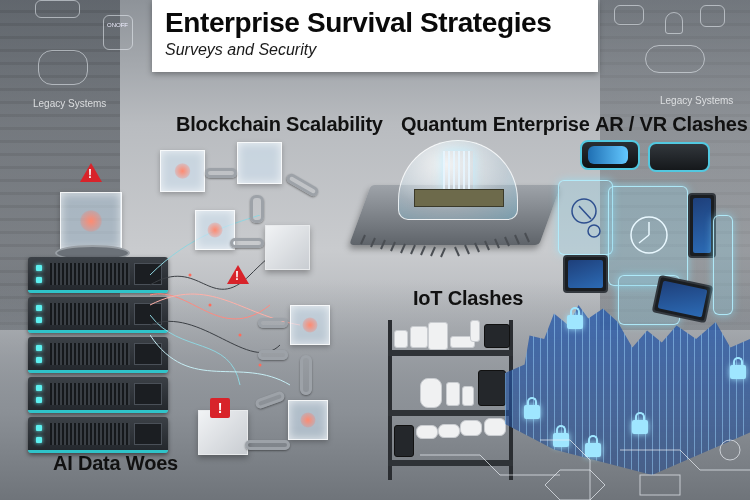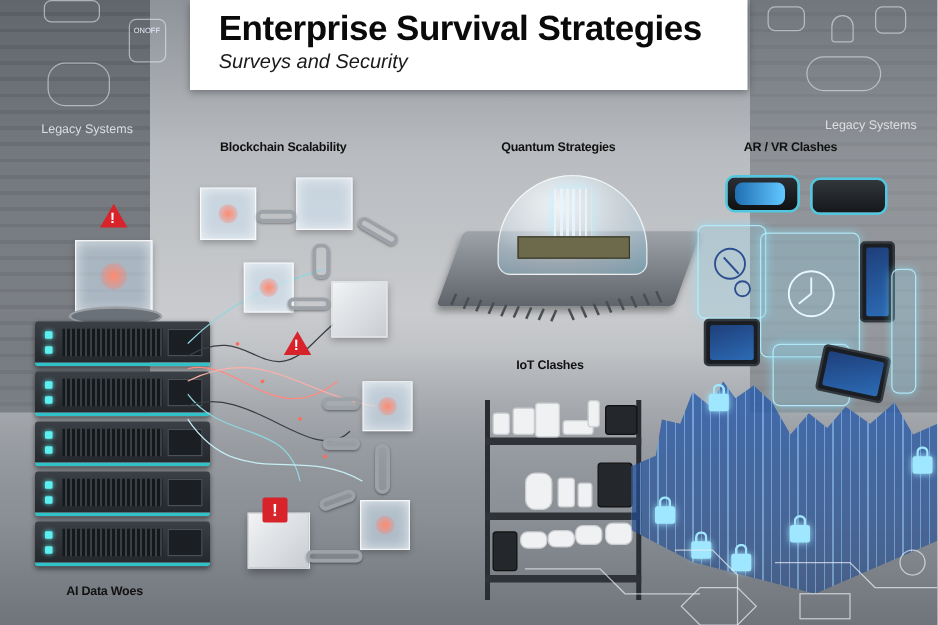--- a/index.html
+++ b/index.html
@@ -19,32 +19,32 @@
   .rack-bg.left { left: 0; }
   .rack-bg.right { right: 0; width: 150px; opacity: 0.35; }
   .floor {
     position: absolute; left: 0; right: 0; bottom: 0; height: 220px;
     background: linear-gradient(180deg, rgba(160,164,170,0) 0%, #8b9096 60%, #6f747a 100%);
   }
   
   .title-card {
     position: absolute; left: 152px; top: 0; width: 446px; height: 72px;
     background: #ffffff; box-shadow: 0 2px 6px rgba(0,0,0,0.35);
-    padding: 6px 0 0 23px;
+    padding: 6px 0 0 13px;
   }
   .title-card h1 {
     font-family: "Liberation Sans", sans-serif;
     font-weight: 700; font-size: 28px; color: #0a0a0a; letter-spacing: -0.4px; line-height: 34px;
   }
   .title-card .subtitle {
     font-style: italic; font-size: 16px; color: #1a1a1a; line-height: 20px;
   }
   
   .label {
-    position: absolute; font-weight: 700; font-size: 10px; color: #111; letter-spacing: -0.2px;
+    position: absolute; font-weight: 700; font-size: 20px; color: #111; letter-spacing: -0.2px;
     white-space: nowrap;
   }
   .ghost-label {
     position: absolute; font-size: 10px; color: #e6e8ea; white-space: nowrap; opacity: 0.9;
   }
   .ghost-diagram {
     position: absolute; border: 1px solid rgba(235,240,245,0.55); border-radius: 6px;
   }
   
   .server-stack { position: absolute; left: 28px; top: 245px; width: 140px; height: 210px; }
@@ -171,24 +171,24 @@
   <div class="ghost-diagram" style="left:645px;top:45px;width:60px;height:28px;border-radius:14px;"></div>
   <div class="ghost-diagram" style="left:700px;top:5px;width:25px;height:22px;"></div>
   <div class="ghost-label" style="left:660px;top:95px;">Legacy Systems</div>
 
   <div class="title-card">
     <h1>Enterprise Survival Strategies</h1>
     <div class="subtitle">Surveys and Security</div>
   </div>
 
   <div class="label" style="left:176px;top:113px;">Blockchain Scalability</div>
-  <div class="label" style="left:401px;top:113px;">Quantum Strategies</div>
+  <div class="label" style="left:401px;top:113px;">Quantum Enterprise</div>
   <div class="label" style="left:595px;top:113px;">AR / VR Clashes</div>
   <div class="label" style="left:413px;top:287px;">IoT Clashes</div>
-  <div class="label" style="left:53px;top:468px;">AI Data Woes</div>
+  <div class="label" style="left:53px;top:452px;">AI Data Woes</div>
 
   <div class="glass-cube" style="left:60px;top:192px;width:62px;height:58px;">
       <div class="core"></div>
     </div>
   <div style="position:absolute;left:55px;top:245px;width:75px;height:16px;border-radius:50%;background:#6b7178;border:2px solid #9aa0a6;"></div>
   <div class="server-stack">
     <div class="server-unit" style="top:12px;">
         <div class="led" style="top:8px;"></div>
         <div class="led" style="top:20px;"></div>
         <div class="grille"></div>

